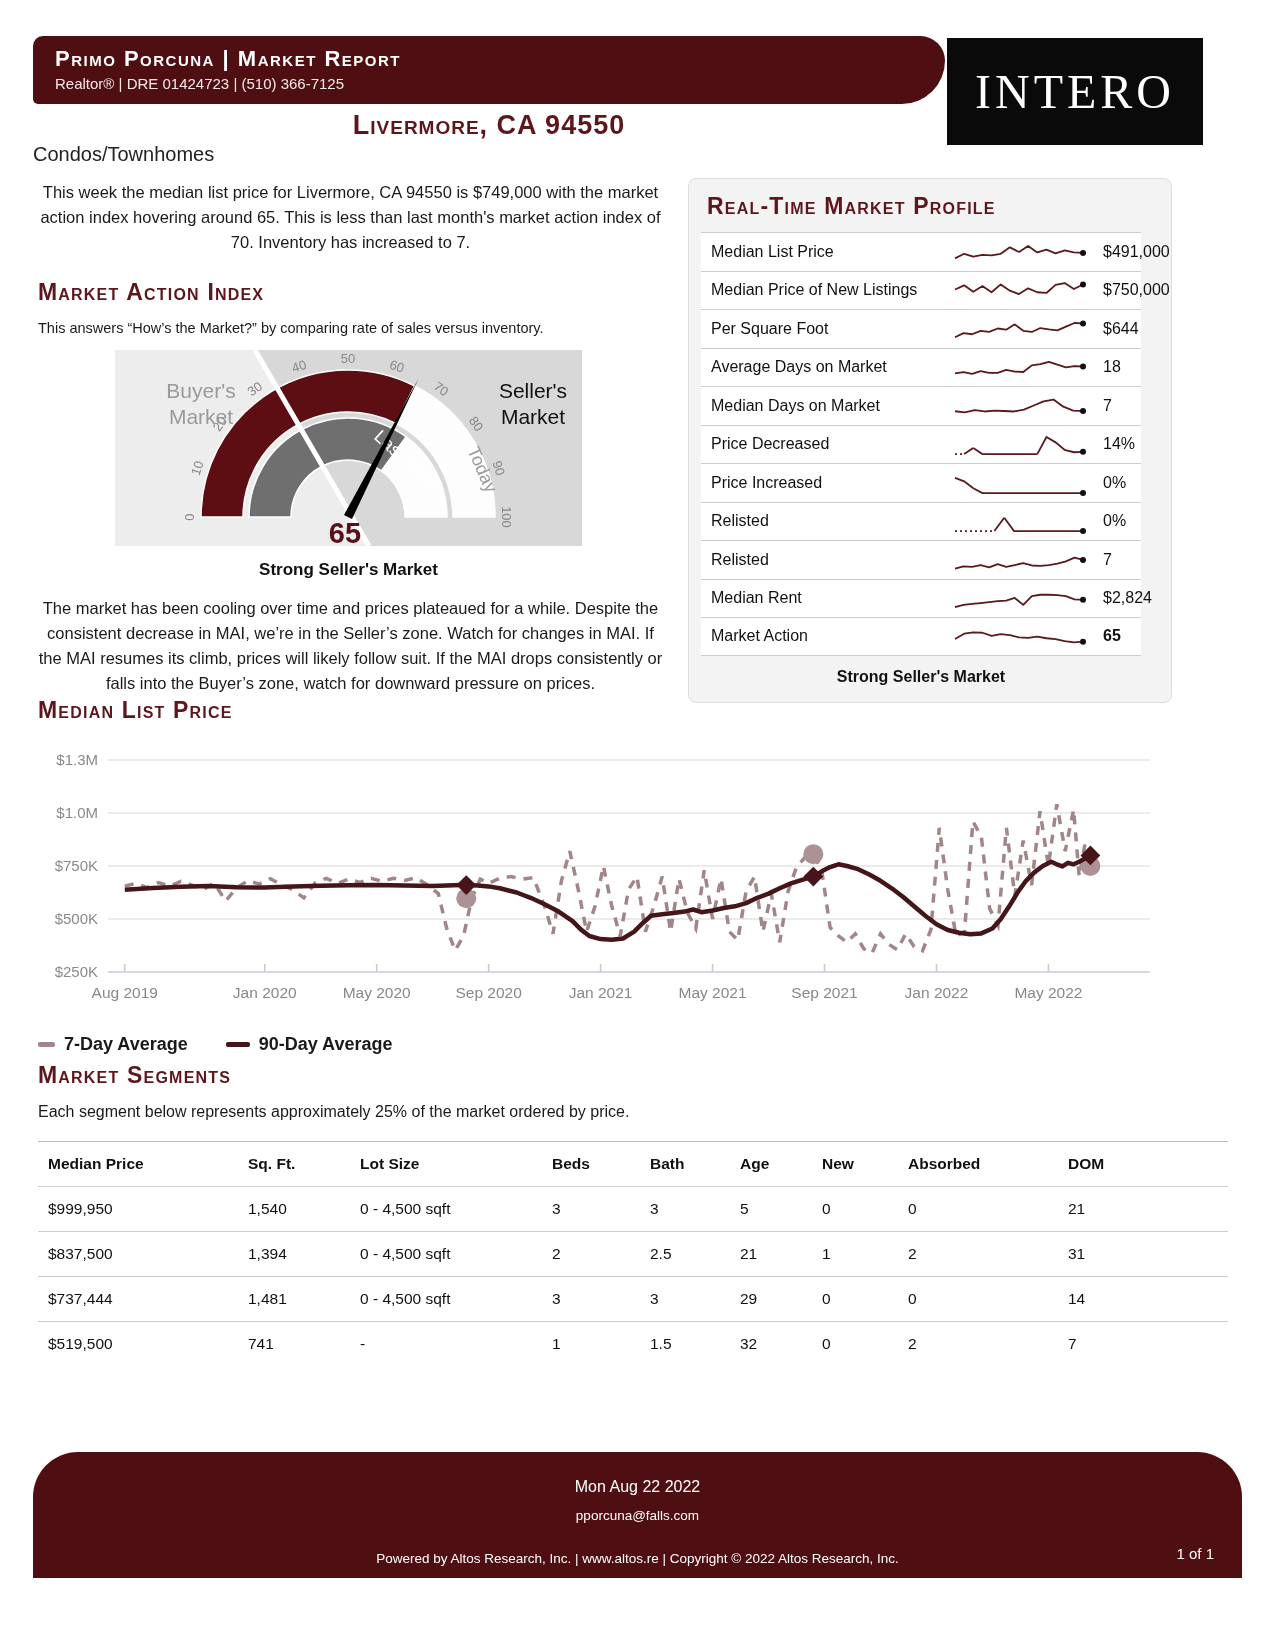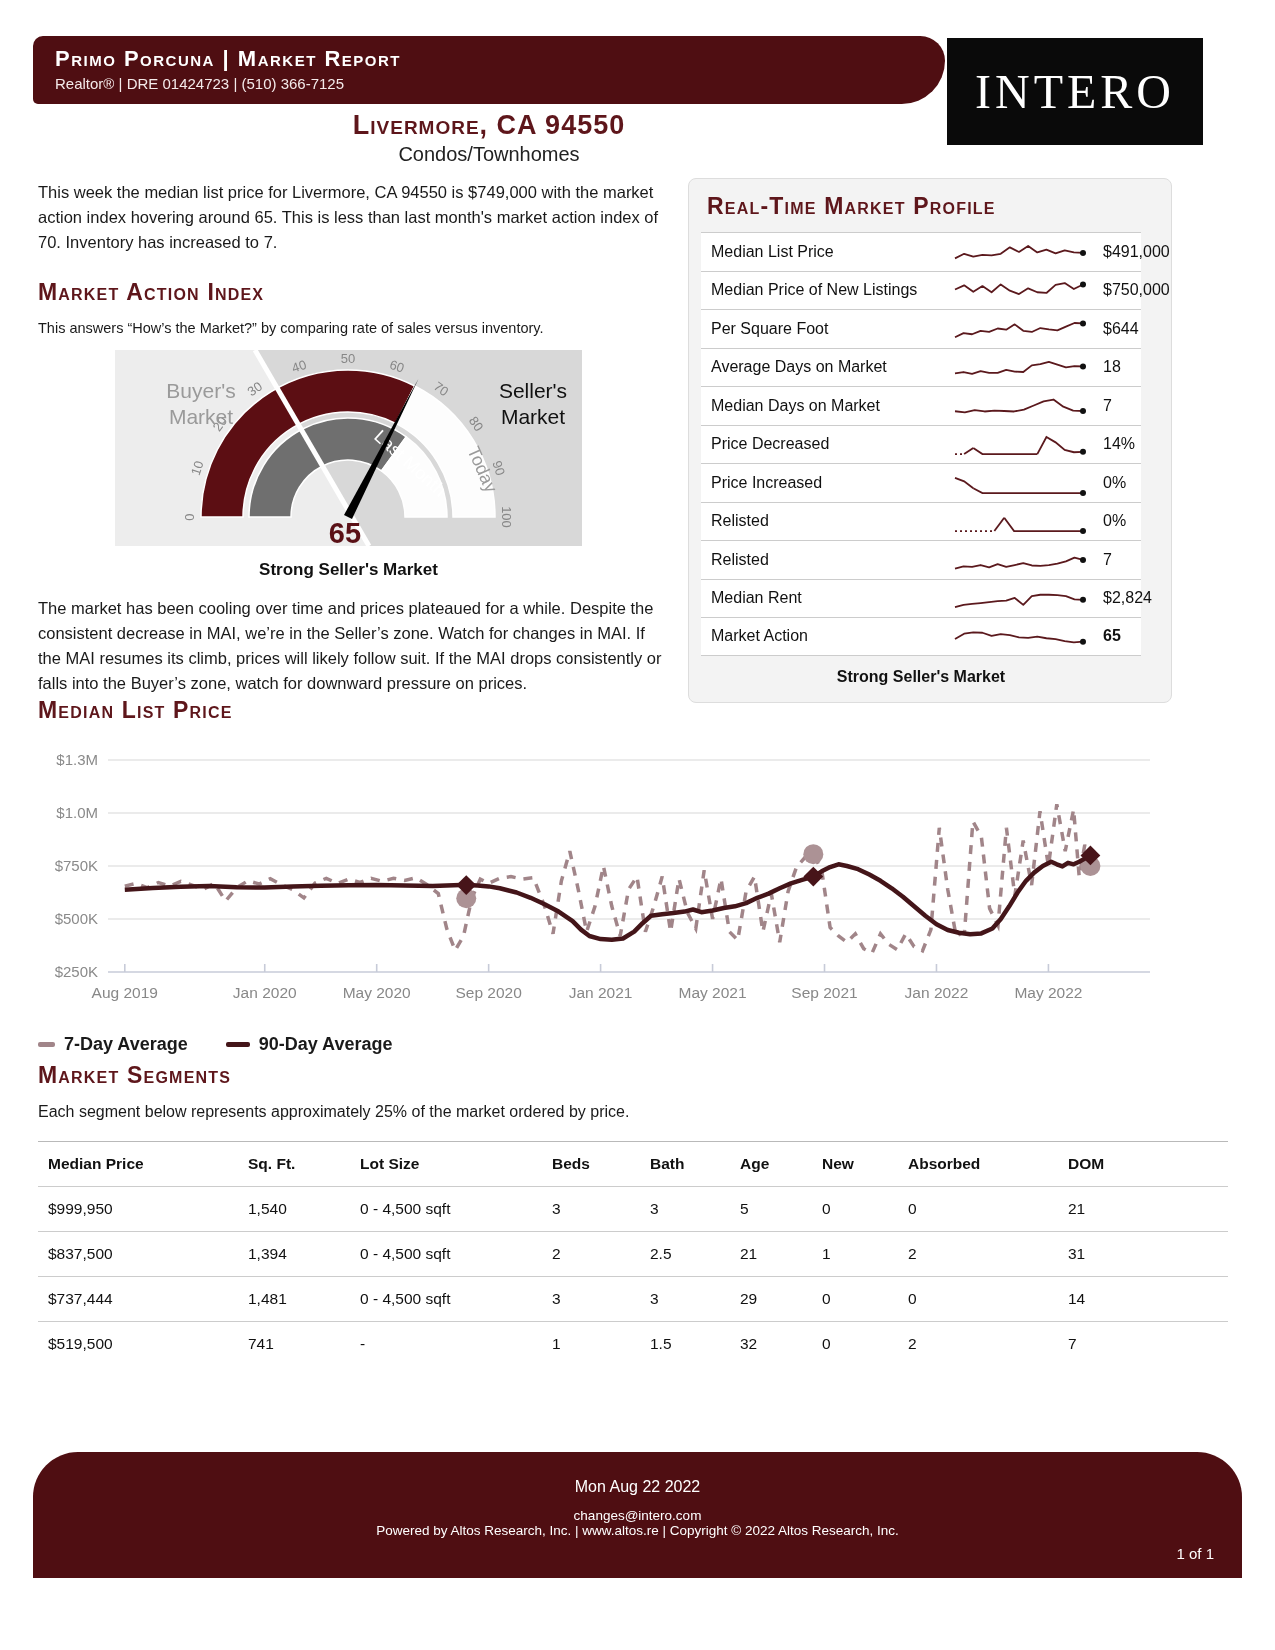--- a/index.html
+++ b/index.html
@@ -10,26 +10,26 @@
   .topbar { position: absolute; left: 33px; top: 36px; width: 912px; height: 68px;
             background: #4f0e12; border-radius: 16px 40px 70px 8px; color: #fff; padding: 10px 0 0 22px; }
   .topbar-title { font-size: 22px; font-weight: 700; font-variant: small-caps; letter-spacing: 1.5px; }
   .topbar-sub { font-size: 15px; margin-top: 3px; color: #f4eaea; }
   .logo-box { position: absolute; left: 947px; top: 38px; width: 256px; height: 107px;
               background: #0a0a0a; display: flex; align-items: center; justify-content: center; }
   .logo-text { color: #fff; font-family: "Liberation Serif", serif; font-size: 48px; letter-spacing: 4px; }
 
   .loc-title { position: absolute; top: 110px; left: 33px; width: 912px; text-align: center;
                color: #5e161b; font-size: 27px; font-weight: 700; font-variant: small-caps; letter-spacing: 1px; }
-  .loc-sub { position: absolute; top: 143px; left: 33px; width: 912px; text-align: center;
+  .loc-sub { position: absolute; top: 143px; left: 33px; width: 912px; text-align: left;
              color: #222; font-size: 20px; }
 
   
   .left-col { position: absolute; left: 38px; top: 180px; width: 625px; }
-  .body-text { font-size: 16.5px; color: #1a1a1a; line-height: 1.52; }
+  .body-text { font-size: 16.5px; color: #1a1a1a; line-height: 1.52; text-align: center; }
   h2.sc { color: #5e161b; font-size: 23px; font-weight: 700; font-variant: small-caps; letter-spacing: 1.2px; }
   .mai-heading { margin-top: 24px; }
   .mai-desc { margin-top: 14px; font-size: 14.5px; color: #1a1a1a; }
   .gauge-wrap { margin: 14px 0 0 77px; width: 467px; }
   .gauge-caption { margin: 10px 0 0 77px; width: 467px; text-align: center;
                    font-size: 17px; font-weight: 700; color: #111; }
   .mai-analysis { margin-top: 16px; }
 
   
   .panel { position: absolute; left: 688px; top: 178px; width: 484px;
@@ -57,21 +57,21 @@
   .seg-table { margin-top: 20px; width: 1190px; }
   .seg-row { display: grid; grid-template-columns: 200px 112px 192px 98px 90px 82px 86px 160px 170px;
              border-top: 1px solid #ccc; padding: 13px 0 13px 10px; font-size: 15.5px; color: #111; }
   .seg-row.head { font-weight: 700; border-top: 1px solid #b9b9b9; }
 
   
   .page-footer { position: absolute; left: 33px; right: 33px; bottom: 4px; height: 126px;
                  background: #4f0e12; border-radius: 45px 45px 0 0; color: #fff; text-align: center; }
   .footer-date { font-size: 16px; margin-top: 26px; }
   .footer-email { font-size: 13.5px; margin-top: 12px; }
-  .footer-powered { font-size: 13.5px; margin-top: 0; }
+  .footer-powered { font-size: 13.5px; margin-top: 28px; }
   .footer-page { position: absolute; right: 28px; bottom: 16px; font-size: 15px; }
 </style>
 </head>
 <body>
 
 <div class="page">
 
   <div class="topbar">
     <div class="topbar-title">Primo Porcuna | Market Report</div>
     <div class="topbar-sub">Realtor® | DRE 01424723 | (510) 366-7125</div>
@@ -325,18 +325,18 @@
           <span>32</span>
           <span>0</span>
           <span>2</span>
           <span>7</span>
         </div>
       </div>
   </div>
 
   <div class="page-footer">
     <div class="footer-date">Mon Aug 22 2022</div>
-    <div class="footer-email">changes@intero.com</div>
+    <div class="footer-email">pporcuna@falls.com</div>
     <div class="footer-powered">Powered by Altos Research, Inc. | www.altos.re | Copyright © 2022 Altos Research, Inc.</div>
     <div class="footer-page">1 of 1</div>
   </div>
 
 </div>
 
 </body></html>

